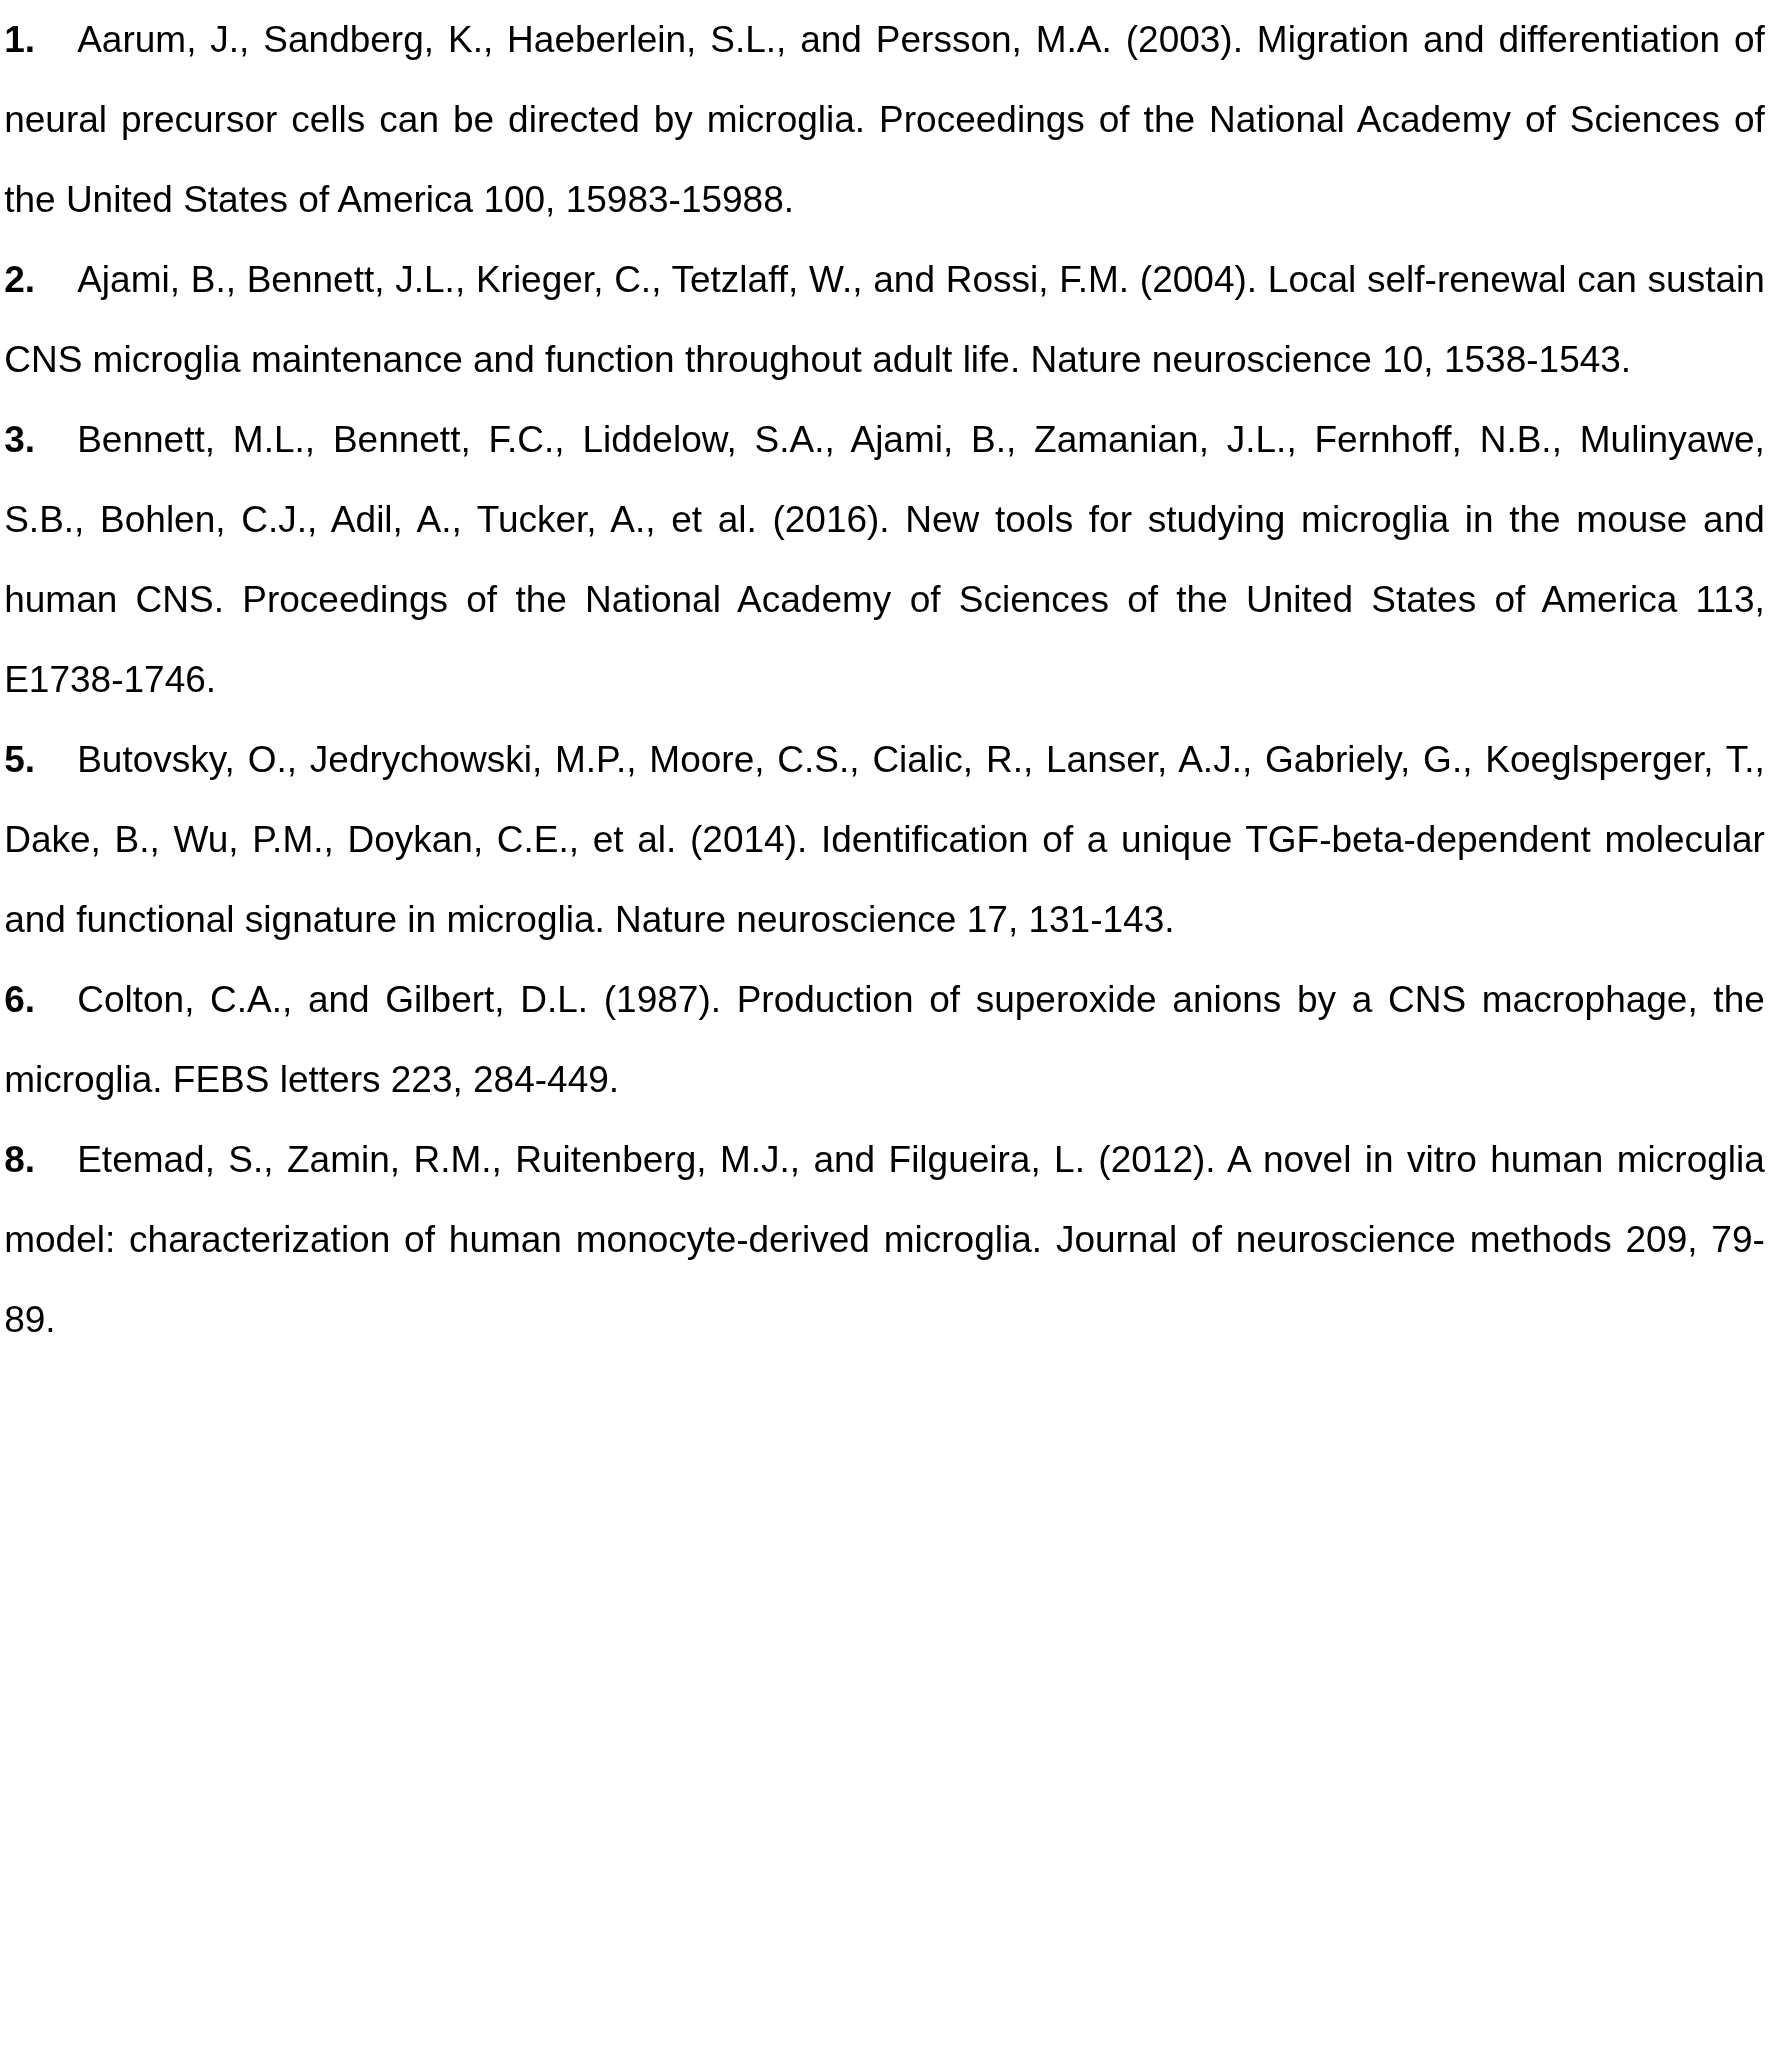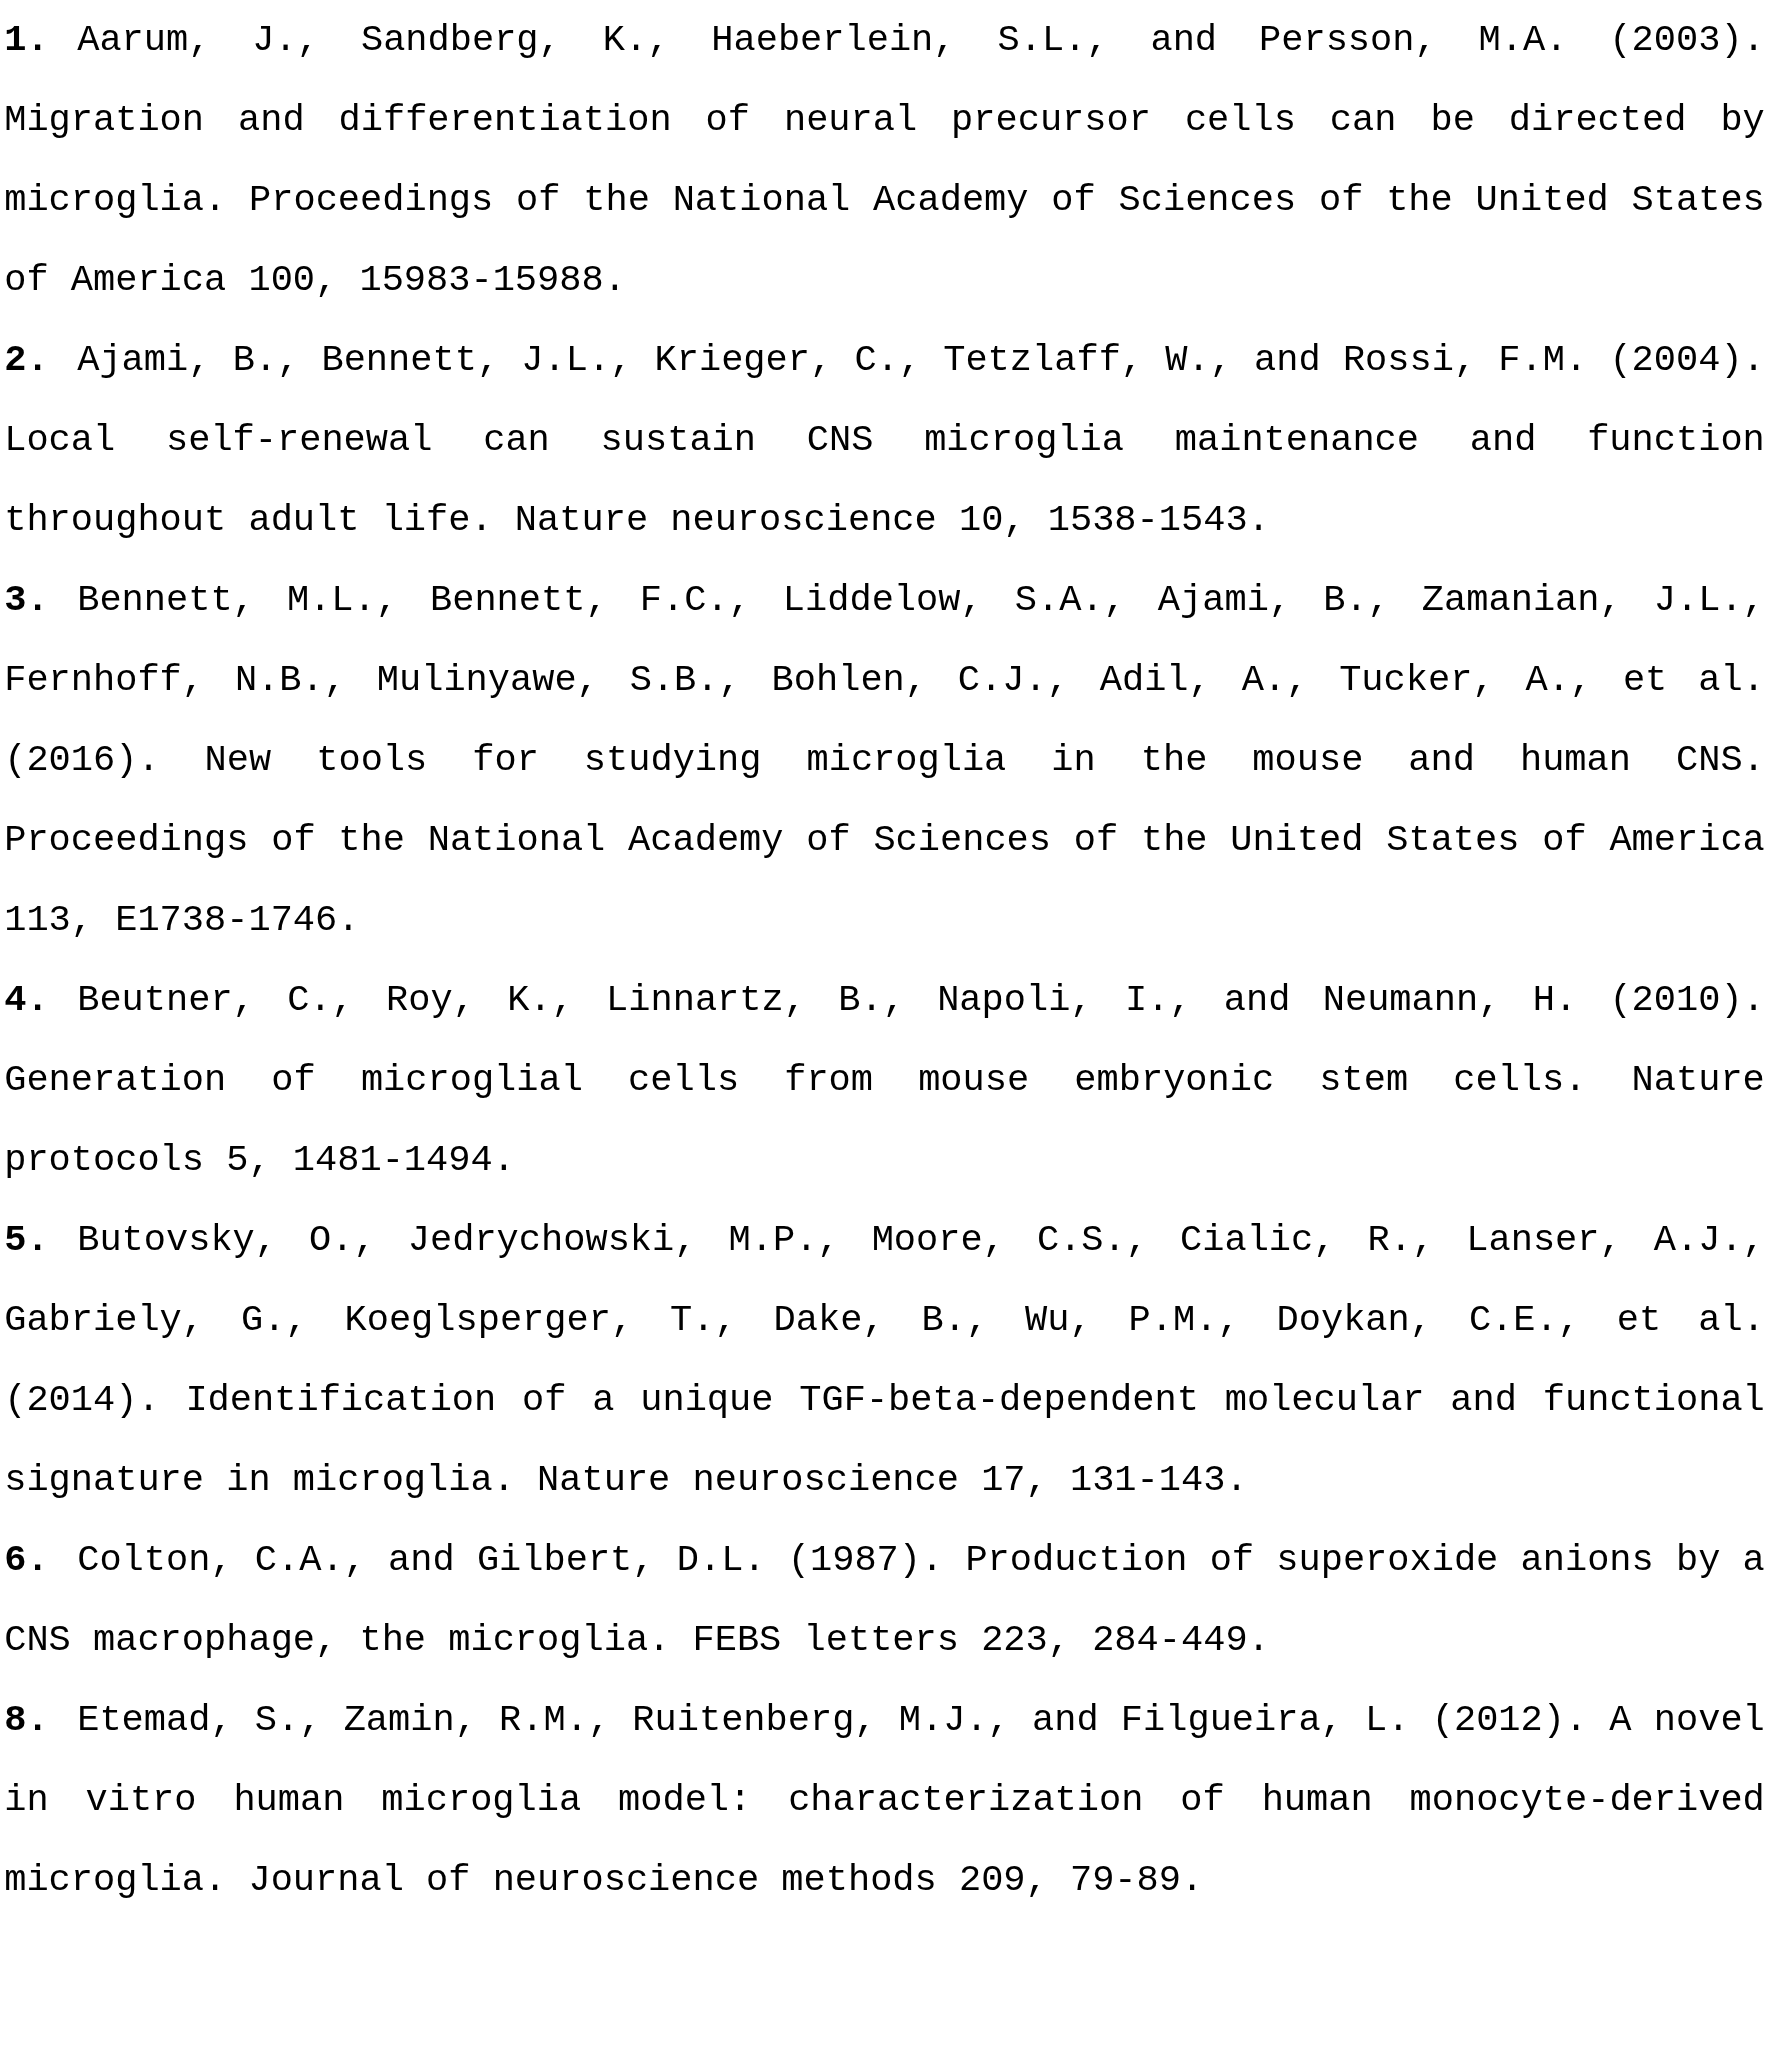--- a/index.html
+++ b/index.html
@@ -7,21 +7,21 @@
     padding: 0;
     background: #ffffff;
   }
   .page {
     width: 1769px;
     height: 2066px;
     overflow: hidden;
     box-sizing: border-box;
     background: #ffffff;
     color: #000000;
-    font-family: Liberation Mono, monospace;
+    font-family: Liberation Sans, sans-serif;
     font-size: 37px;
     line-height: 80px;
     padding: 0 4.2px 0 4.2px;
   }
   p.ref {
     margin: 0;
     padding: 0;
     text-align: justify;
   }
   .refnum {
@@ -35,21 +35,20 @@
 <body>
 
 <div class="page">
 
   <p class="ref"><span class="refnum">1.</span><span>Aarum, J., Sandberg, K., Haeberlein, S.L., and Persson, M.A. (2003). Migration and differentiation of neural precursor cells can be directed by microglia. Proceedings of the National Academy of Sciences of the United States of America 100, 15983-15988.</span></p>
 
   <p class="ref"><span class="refnum">2.</span><span>Ajami, B., Bennett, J.L., Krieger, C., Tetzlaff, W., and Rossi, F.M. (2004). Local self-renewal can sustain CNS microglia maintenance and function throughout adult life. Nature neuroscience 10, 1538-1543.</span></p>
 
   <p class="ref"><span class="refnum">3.</span><span>Bennett, M.L., Bennett, F.C., Liddelow, S.A., Ajami, B., Zamanian, J.L., Fernhoff, N.B., Mulinyawe, S.B., Bohlen, C.J., Adil, A., Tucker, A., et al. (2016). New tools for studying microglia in the mouse and human CNS. Proceedings of the National Academy of Sciences of the United States of America 113, E1738-1746.</span></p>
 
-  <p class="ref"><span class="refnum">4.</span><span>Beutner, C., Roy, K., Linnartz, B., Napoli, I., and Neumann, H. (2010). Generation of microglial cells from mouse embryonic stem cells. Nature protocols 5, 1481-1494.</span></p>
 
   <p class="ref"><span class="refnum">5.</span><span>Butovsky, O., Jedrychowski, M.P., Moore, C.S., Cialic, R., Lanser, A.J., Gabriely, G., Koeglsperger, T., Dake, B., Wu, P.M., Doykan, C.E., et al. (2014). Identification of a unique TGF-beta-dependent molecular and functional signature in microglia. Nature neuroscience 17, 131-143.</span></p>
 
   <p class="ref"><span class="refnum">6.</span><span>Colton, C.A., and Gilbert, D.L. (1987). Production of superoxide anions by a CNS macrophage, the microglia. FEBS letters 223, 284-449.</span></p>
 
 
   <p class="ref"><span class="refnum">8.</span><span>Etemad, S., Zamin, R.M., Ruitenberg, M.J., and Filgueira, L. (2012). A novel in vitro human microglia model: characterization of human monocyte-derived microglia. Journal of neuroscience methods 209, 79-89.</span></p>
 
 
 </div>

